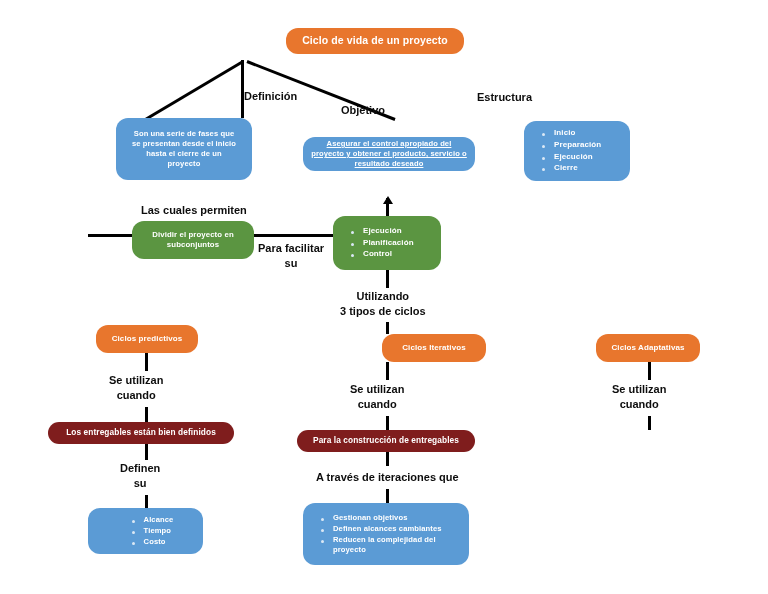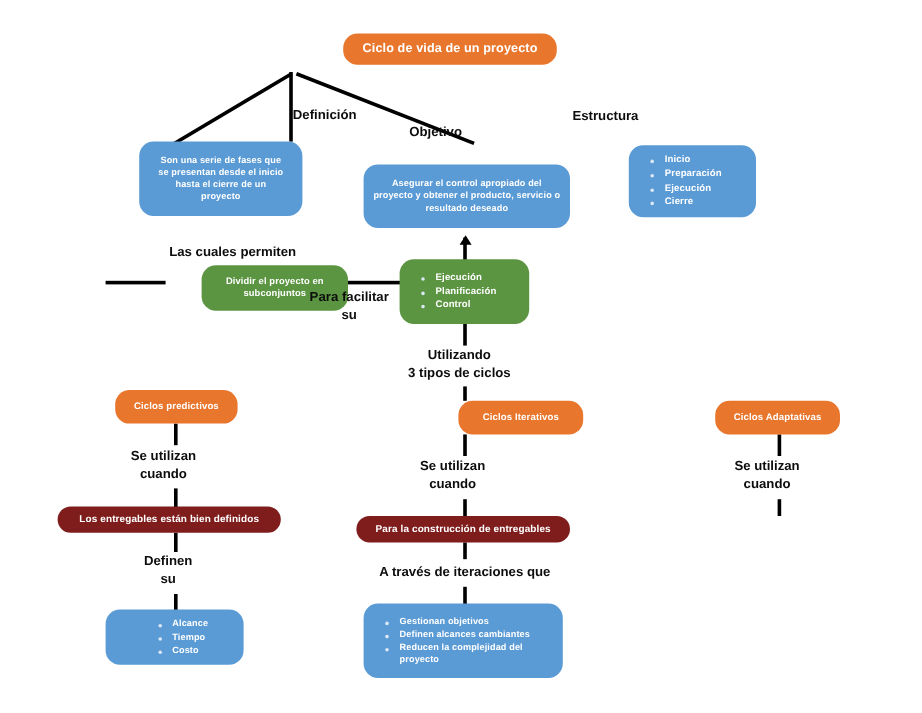--- a/index.html
+++ b/index.html
@@ -134,21 +134,21 @@
 
   <div class="node blue" style="left:116px; top:118px; width:136px; height:62px; font-size:7.6px;">
     <p>
       <span class="line">Son una serie de fases que</span>
       <span class="line">se presentan desde el inicio</span>
       <span class="line">hasta el cierre de un</span>
       <span class="line">proyecto</span>
     </p>
   </div>
 
-  <div class="node blue" style="left:303px; top:137px; width:172px; height:53px; font-size:7.6px;">
+  <div class="node blue" style="left:303px; top:137px; width:172px; height:34px; font-size:7.6px;text-decoration:underline;">
     <p>
       <span class="line">Asegurar el control apropiado del</span>
       <span class="line">proyecto y obtener el producto, servicio o</span>
       <span class="line">resultado deseado</span>
     </p>
   </div>
 
   <div class="node blue left-align" style="left:524px; top:121px; width:106px; height:60px; font-size:8px; justify-content:center;">
     <ul>
       <li style="list-style:none;">Inicio</li>
@@ -157,21 +157,21 @@
       <li style="list-style:none;">Cierre</li>
     </ul>
   </div>
 
   <div class="label" style="left:141px; top:203px; font-size:11px;">
     <span class="line">Las cuales permiten</span>
   </div>
 
   <div class="conn h" style="left:88px; top:234px; width:50px;"></div>
 
-  <div class="node green" style="left:132px; top:221px; width:122px; height:38px; font-size:7.8px;margin-left:36px;">
+  <div class="node green" style="left:132px; top:221px; width:122px; height:38px; font-size:7.8px;">
     <p>
       <span class="line">Dividir el proyecto en</span>
       <span class="line">subconjuntos</span>
     </p>
   </div>
 
   <div class="conn h" style="left:253px; top:234px; width:82px;"></div>
 
   <div class="label" style="left:258px; top:241px; font-size:11px;">
     <span class="line">Para facilitar</span>

